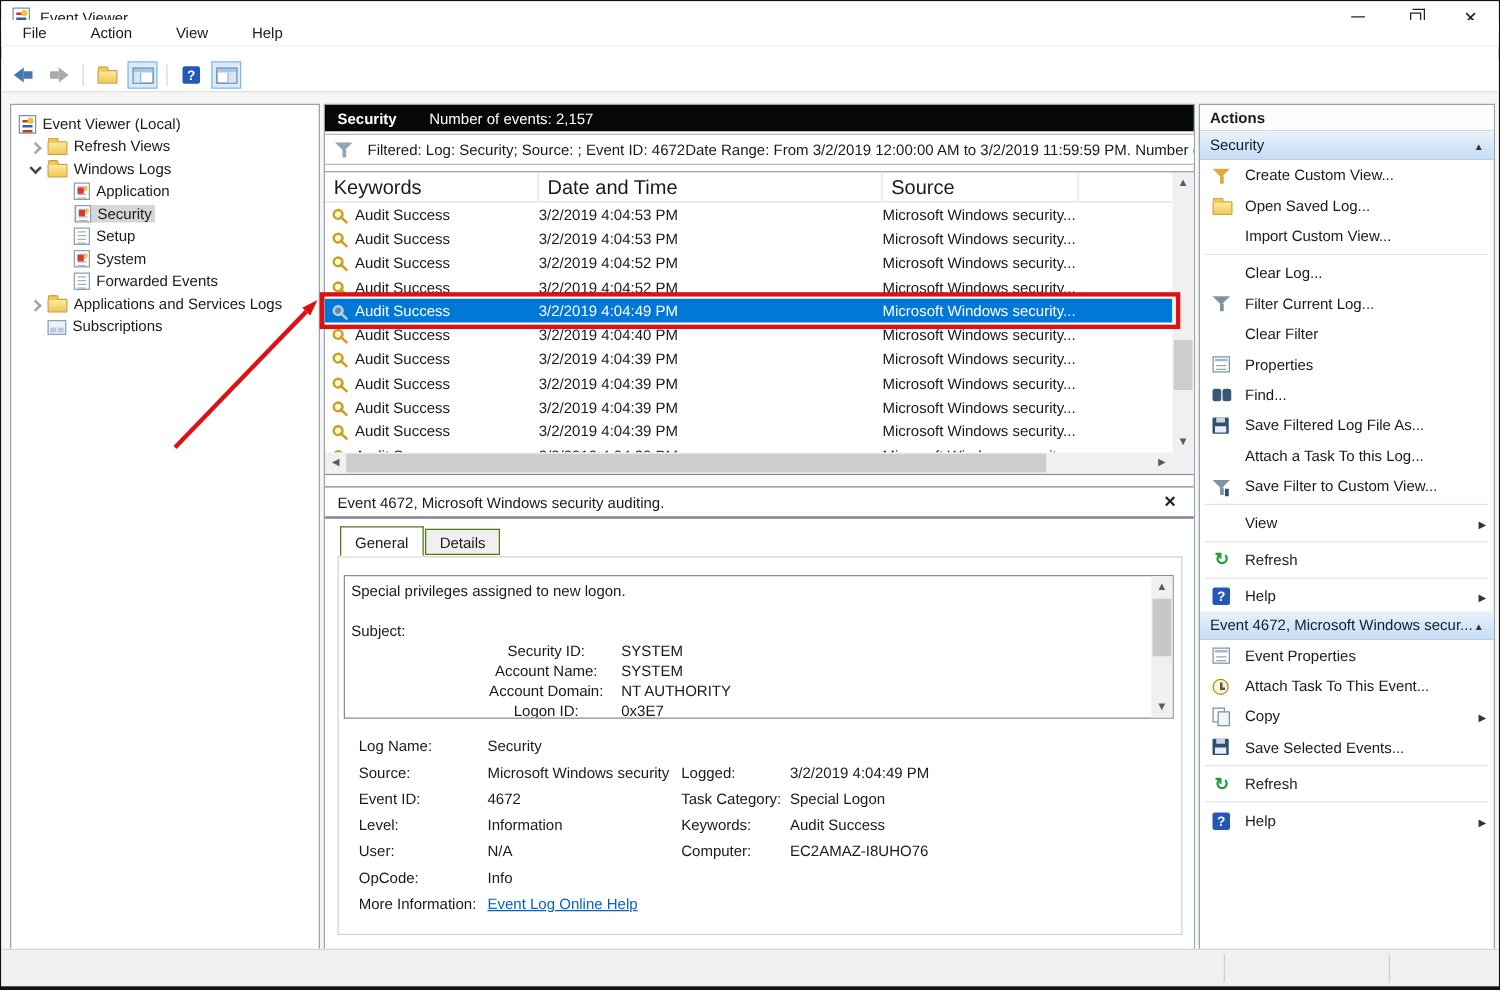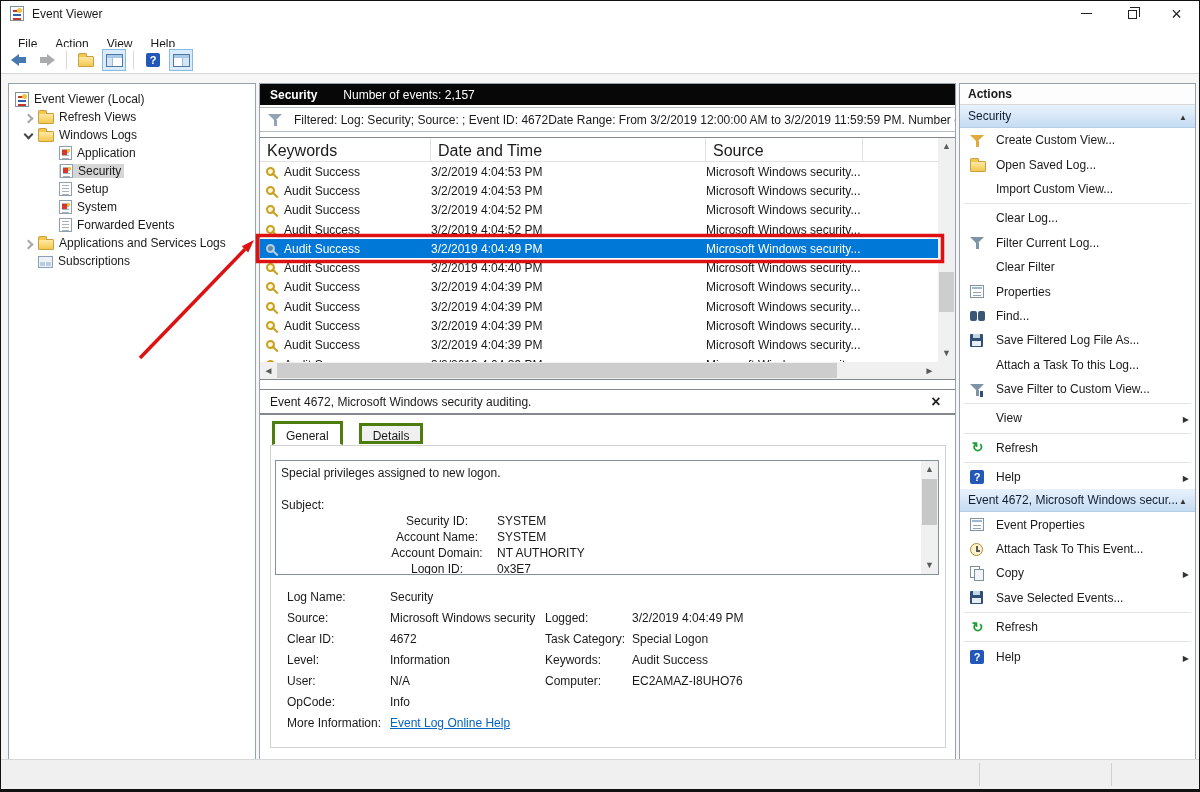--- a/index.html
+++ b/index.html
@@ -10,21 +10,21 @@
 
   
   .titlebar{position:absolute;left:0;top:0;right:0;height:25px;background:#fff;display:flex;align-items:center;padding-left:9px;}
   .title-text{margin-left:8px;font-size:12px;}
   .wctrls{position:absolute;right:0;top:0;height:25px;display:flex;}
   .wbtn{width:45px;height:25px;display:flex;align-items:center;justify-content:center;cursor:default;}
   .min-glyph{width:11px;height:1px;background:#222;}
   .rest-glyph{width:9px;height:9px;border:1px solid #222;background:#fff;position:relative;margin-top:2px;margin-left:2px;}
   .rest-glyph::before{content:"";position:absolute;left:1px;top:-4px;width:9px;height:9px;border:1px solid #222;border-bottom:none;border-left:none;background:transparent;}
   .close-glyph::before{content:"\00D7";font-size:18px;line-height:18px;color:#222;}
-  .menubar{position:absolute;left:0;top:33px;right:0;height:21px;background:#fff;border-bottom:1px solid #f2f2f2;display:flex;align-items:center;padding-left:8px;gap:0;}
+  .menubar{position:absolute;left:0;top:15px;right:0;height:21px;background:#fff;border-bottom:1px solid #f2f2f2;display:flex;align-items:center;padding-left:8px;gap:17px;}
   .menu-item{padding:2px 9px;font-size:12px;}
   .toolbar{position:absolute;left:0;top:46px;right:0;height:27px;background:#fff;border-bottom:1px solid #d7d7d7;display:flex;align-items:center;padding-left:6px;gap:4px;}
   .tbtn{width:24px;height:22px;display:flex;align-items:center;justify-content:center;border:1px solid transparent;}
   .tbtn.on{background:#d9ecff;border:1px solid #88bae4;}
   .tsep{width:1px;height:18px;background:#d7d7d7;margin:0 3px;}
   .navback,.navfwd{position:relative;width:16px;height:14px;display:inline-block;}
   .navback::before{content:"";position:absolute;left:0;top:1px;border-top:6px solid transparent;border-bottom:6px solid transparent;border-right:8px solid #4679b2;}
   .navback::after{content:"";position:absolute;left:8px;top:4px;width:7px;height:6px;background:#4679b2;}
   .navfwd::before{content:"";position:absolute;right:0;top:1px;border-top:6px solid transparent;border-bottom:6px solid transparent;border-left:8px solid #a9abad;}
   .navfwd::after{content:"";position:absolute;right:8px;top:4px;width:7px;height:6px;background:#a9abad;}
@@ -108,21 +108,21 @@
   .hscroll{position:absolute;left:0;right:17px;bottom:0;height:17px;background:#f0f0f0;}
   .hthumb{position:absolute;top:1px;bottom:1px;left:17px;width:560px;background:#cdcdcd;}
   .harrow{width:17px;height:17px;color:#5a5a5a;font-size:10px;line-height:17px;text-align:center;position:absolute;top:0;}
   .corner{position:absolute;right:0;bottom:0;width:17px;height:17px;background:#f0f0f0;}
 
   .detail{position:absolute;left:0;top:305px;width:695px;height:369px;border-top:1px solid #828790;background:#fff;}
   .dheader{position:absolute;left:0;top:0;right:0;height:25px;border-bottom:2px solid #828790;display:flex;align-items:center;padding:0 10px;}
   .dclose{margin-left:auto;width:18px;text-align:center;cursor:default;}
   .dclose::before{content:"\00D7";font-size:16px;font-weight:bold;color:#222;}
   .tabs{position:absolute;left:12px;top:31px;display:flex;align-items:flex-end;z-index:3;}
-  .tab{height:21px;line-height:21px;padding:0 11px;background:#f0f0f0;border:3px solid #4d7c0f;margin-right:16px;}
+  .tab{height:21px;line-height:21px;padding:0 11px;background:#f0f0f0;border:1px solid #4d7c0f;margin-right:1px;}
   .tab.active{height:24px;line-height:24px;background:#fff;border-bottom:1px solid #fff;margin-bottom:-1px;z-index:4;}
   .tabbox{position:absolute;left:10px;right:9px;top:55px;bottom:10px;border:1px solid #d2d2d2;background:#fff;}
   .descbox{position:absolute;left:4px;top:14px;width:664px;height:115px;border:1px solid #82909e;background:#fff;}
   .desctext{position:absolute;left:0;top:0;right:17px;bottom:0;padding:4px 0 0 5px;line-height:16px;overflow:hidden;}
   .srow{padding-left:96px;display:flex;text-align:center;}
   .srow .sl{width:120px;flex:none;}
   .dvscroll{position:absolute;top:0;right:0;bottom:0;width:17px;background:#f0f0f0;}
   .dvthumb{position:absolute;left:1px;right:1px;top:18px;height:46px;background:#c7c7c7;}
   .fields{position:absolute;left:16px;top:140px;right:10px;}
   .frow{display:flex;height:21px;align-items:center;}
@@ -418,21 +418,21 @@
               <span class="fl">Log Name:</span>
               <span class="fv">Security</span>
             </div>
           <div class="frow">
               <span class="fl">Source:</span>
               <span class="fv">Microsoft Windows security</span>
               <span class="fl2">Logged:</span>
               <span class="fv2">3/2/2019 4:04:49 PM</span>
             </div>
           <div class="frow">
-              <span class="fl">Clear ID:</span>
+              <span class="fl">Event ID:</span>
               <span class="fv">4672</span>
               <span class="fl2">Task Category:</span>
               <span class="fv2">Special Logon</span>
             </div>
           <div class="frow">
               <span class="fl">Level:</span>
               <span class="fv">Information</span>
               <span class="fl2">Keywords:</span>
               <span class="fv2">Audit Success</span>
             </div>

